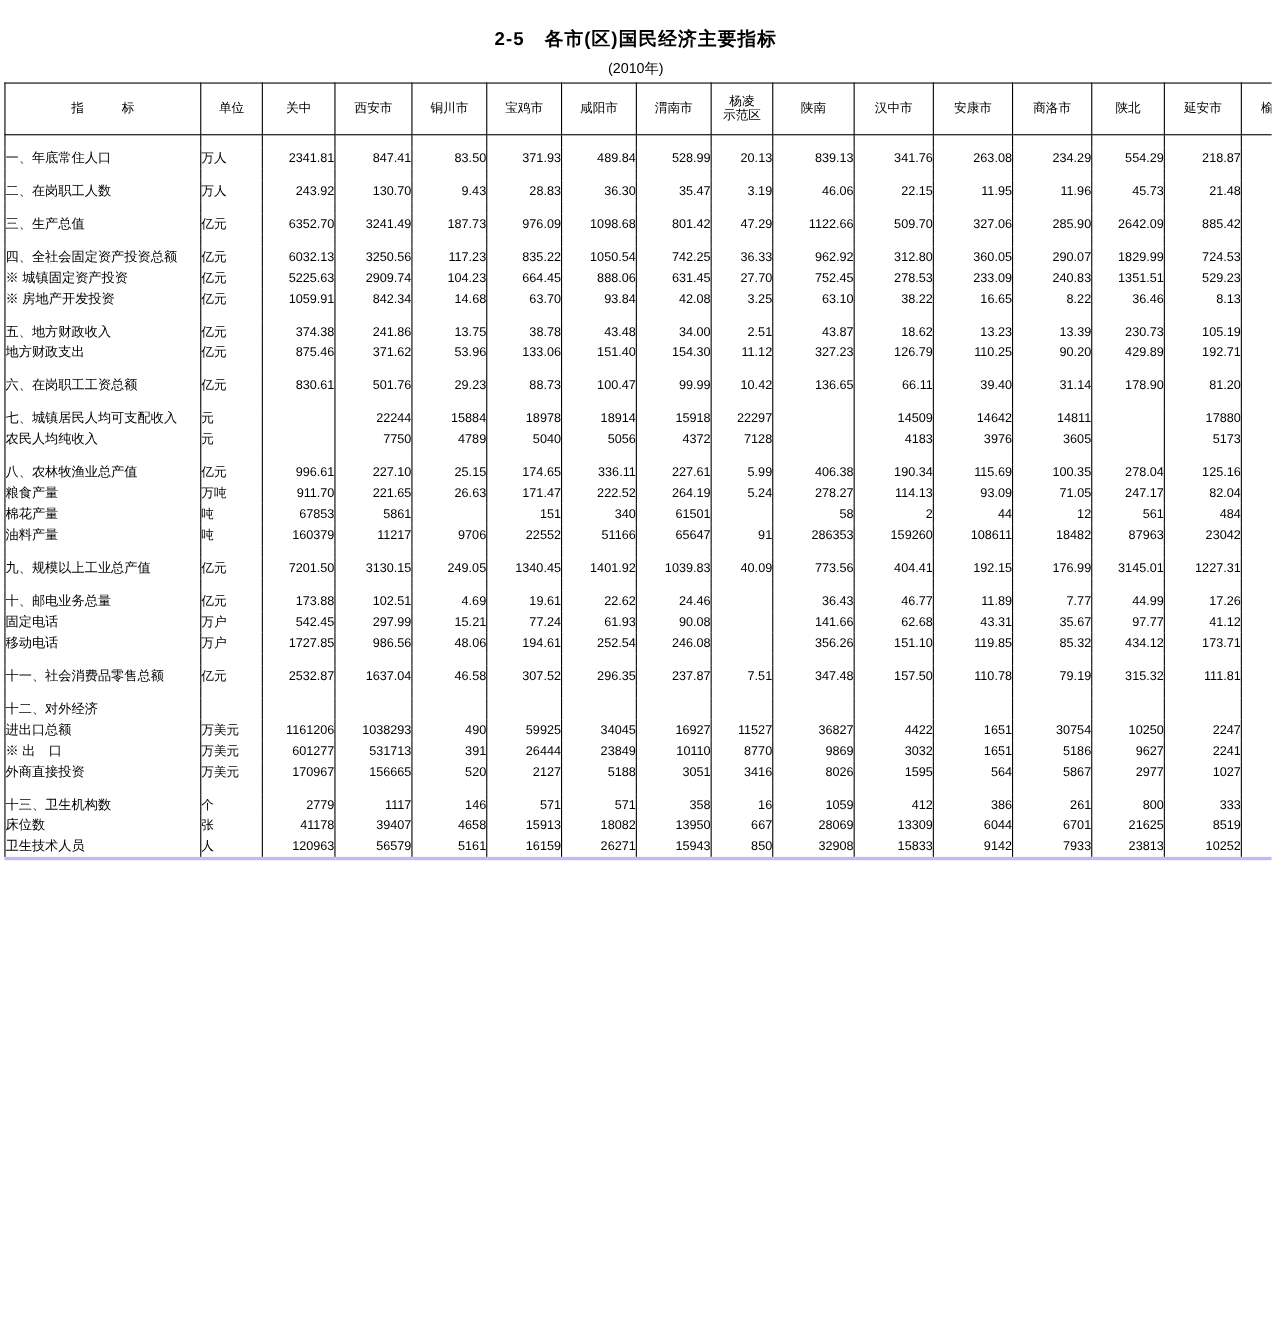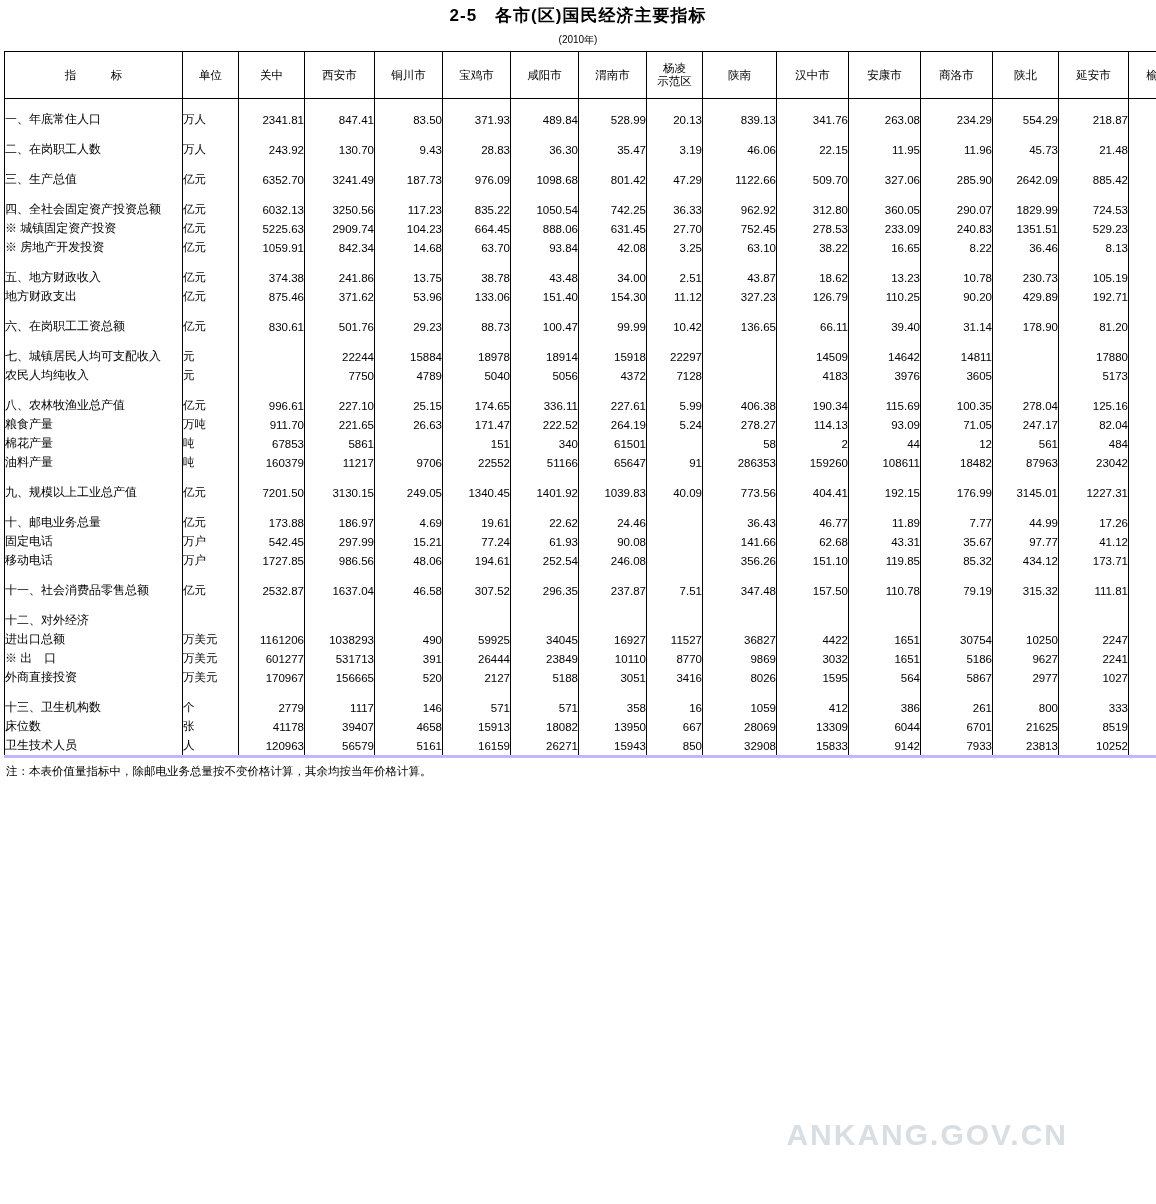--- a/index.html
+++ b/index.html
@@ -19,27 +19,27 @@
     height: 1204px;
     position: relative;
     box-sizing: border-box;
     padding: 0 4px;
   }
   .doc-title {
     text-align: center;
     font-size: 17px;
     font-weight: bold;
     letter-spacing: 1px;
-    padding-top: 4px;
+    padding-top: 24px;
     padding-bottom: 6px;
     font-family: "Liberation Sans", sans-serif;
   }
   .doc-subtitle {
     text-align: center;
-    font-size: 10px;
+    font-size: 13px;
     padding-bottom: 4px;
   }
   table.main {
     border-collapse: collapse;
     width: 1148px;
     table-layout: fixed;
     font-size: 11px;
   }
   table.main th, table.main td {
     border-left: 1px solid #000;
@@ -352,21 +352,21 @@
           <td class="num">374.38</td>
           <td class="num">241.86</td>
           <td class="num">13.75</td>
           <td class="num">38.78</td>
           <td class="num">43.48</td>
           <td class="num">34.00</td>
           <td class="num">2.51</td>
           <td class="num">43.87</td>
           <td class="num">18.62</td>
           <td class="num">13.23</td>
-          <td class="num">10.78</td>
+          <td class="num">13.39</td>
           <td class="num">230.73</td>
           <td class="num">105.19</td>
           <td class="num">125.54</td>
         </tr>
         <tr>
           <td class="label ind1">地方财政支出</td>
           <td class="unit">亿元</td>
           <td class="num">875.46</td>
           <td class="num">371.62</td>
           <td class="num">53.96</td>
@@ -613,21 +613,21 @@
           <td></td>
           <td></td>
           <td></td>
           <td></td>
           <td></td>
         </tr>
         <tr>
           <td class="label">十、邮电业务总量</td>
           <td class="unit">亿元</td>
           <td class="num">173.88</td>
-          <td class="num">186.97</td>
+          <td class="num">102.51</td>
           <td class="num">4.69</td>
           <td class="num">19.61</td>
           <td class="num">22.62</td>
           <td class="num">24.46</td>
           <td class="num"></td>
           <td class="num">36.43</td>
           <td class="num">46.77</td>
           <td class="num">11.89</td>
           <td class="num">7.77</td>
           <td class="num">44.99</td>
@@ -864,17 +864,15 @@
           <td class="num">15833</td>
           <td class="num">9142</td>
           <td class="num">7933</td>
           <td class="num">23813</td>
           <td class="num">10252</td>
           <td class="num">13561</td>
         </tr>
       </tbody>
   </table>
 
-  <div class="note">注：本表价值量指标中，除邮电业务总量按不变价格计算，其余均按当年价格计算。</div>
 
-  <div class="watermark">ANKANG.GOV.CN</div>
 
 </div>
 
 </body></html>

